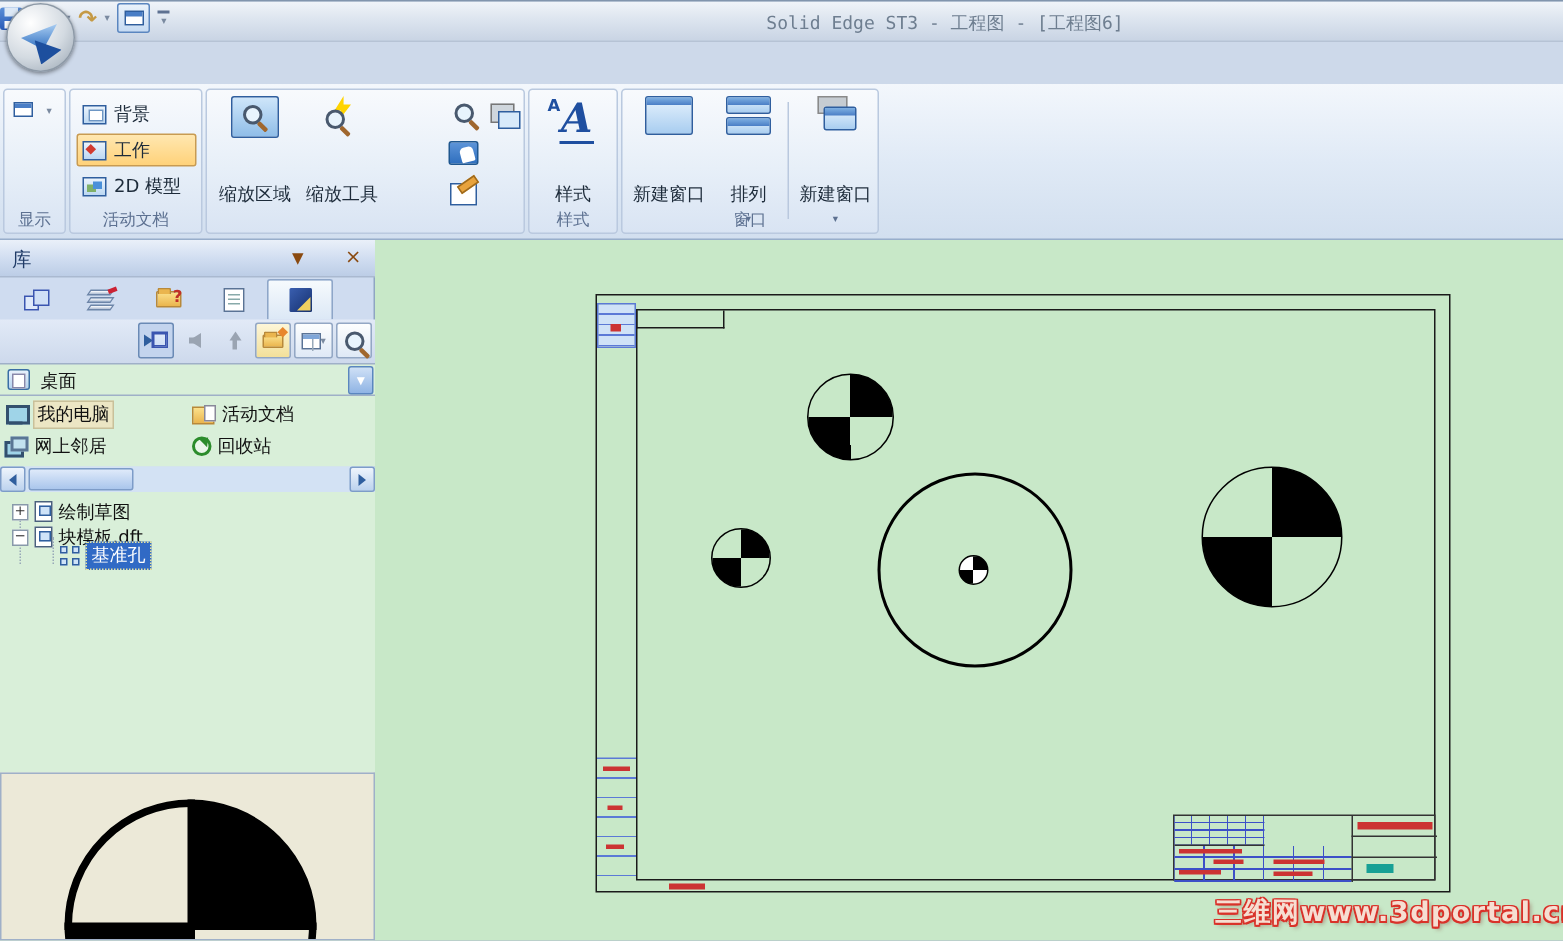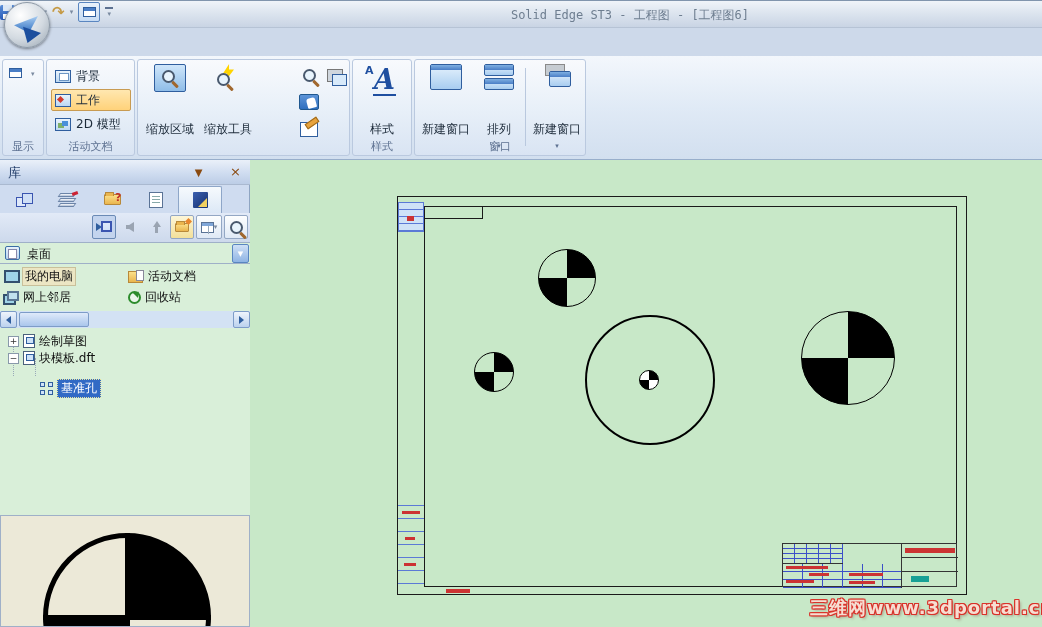--- a/index.html
+++ b/index.html
@@ -382,21 +382,21 @@
       <div class="trow" style="left:8px;top:5px">
         <div class="expander">+</div>
         <div class="docic"></div>
         <span>绘制草图</span>
       </div>
       <div class="trow" style="left:8px;top:22px">
         <div class="expander">−</div>
         <div class="docic"></div>
         <span>块模板.dft</span>
       </div>
-      <div class="trow" style="left:40px;top:52px">
+      <div class="trow" style="left:40px;top:34px">
         <div class="grid4">
             <i></i>
             <i></i>
             <i></i>
             <i></i>
           </div>
         <span class="sel-node">基准孔</span>
       </div>
     </div>
 

